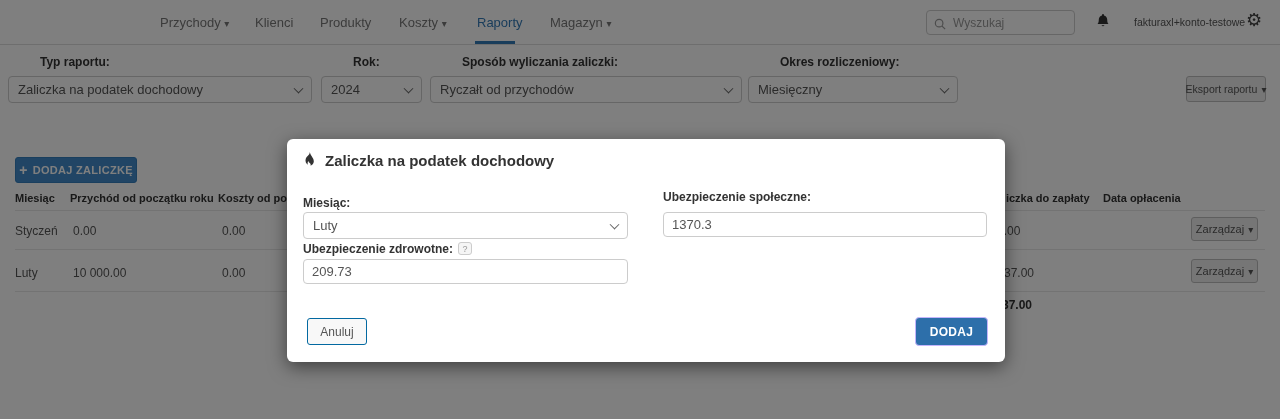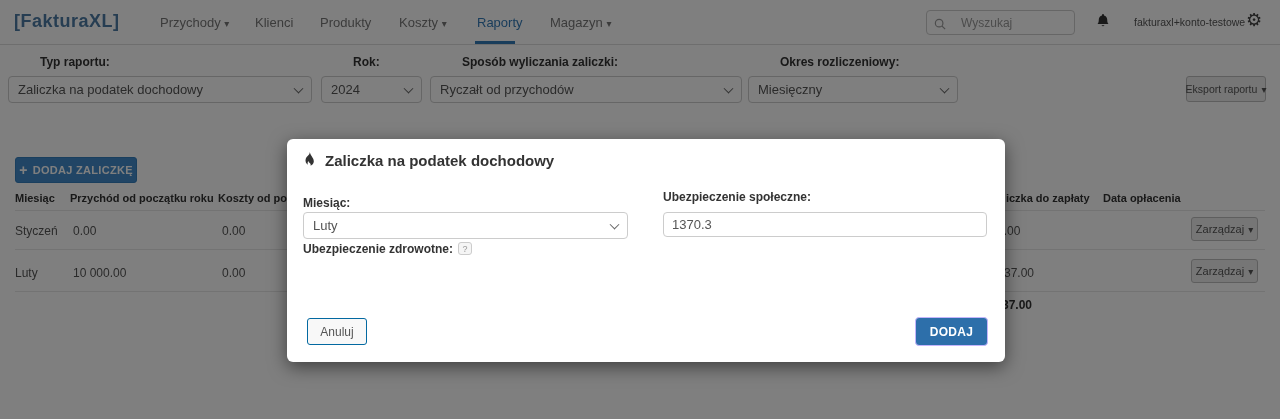--- a/index.html
+++ b/index.html
@@ -14,21 +14,21 @@
   .topnav { position:absolute; left:0; top:0; width:1280px; height:45px;
             background:#fff; border-bottom:1px solid #dcdcdc; }
   .logo { left:14px; top:11px; font-size:18px; font-weight:bold; color:#4d7ba4; letter-spacing:.5px; }
   .nav-link { top:15px; font-size:13px; color:#777; text-decoration:none; cursor:pointer; white-space:nowrap; }
   .nav-link.active { color:#337ab7; }
   .caret { font-size:10px; color:inherit; }
   .tab-underline { left:475px; top:41px; width:40px; height:3px; background:#337ab7; }
 
   .search-box { left:926px; top:10px; width:149px; height:25px; }
   .search-box input { width:100%; height:100%; border:1px solid #ccc; border-radius:4px;
-    padding:0 8px 0 34px; font-size:12px; color:#555; font-family:inherit; outline:none; }
+    padding:0 8px 0 26px; font-size:12px; color:#555; font-family:inherit; outline:none; }
   .search-box input::placeholder { color:#999; }
   .search-ico { position:absolute; left:8px; top:6px; }
   .bell { left:1095px; top:12px; }
   .account { left:1134px; top:16px; font-size:10.5px; color:#555; white-space:nowrap; cursor:pointer; }
   .gear { left:1246px; top:9px; font-size:18px; color:#444; cursor:pointer; }
 
   
   .lbl { position:absolute; font-size:12px; font-weight:bold; color:#333; white-space:nowrap;margin-left:32px; }
   .sel { position:absolute; height:27px; background:#fff; border:1px solid #ccc; border-radius:4px;
          font-size:13px; color:#555; display:flex; align-items:center; padding:0 24px 0 9px;
@@ -73,21 +73,20 @@
                 background:#2d6faa; border:1px solid #c4b5fd; border-radius:4px; color:#fff;
                 font-size:12px; font-weight:bold; display:flex; align-items:center; justify-content:center;
                 cursor:pointer; letter-spacing:.3px; }
 </style>
 </head>
 <body>
 
 <div class="screen">
 
   <header class="topnav">
-    <div class="abs logo">[FakturaXL]</div>
 
     <a class="abs nav-link" style="left:160px"><span>Przychody</span> <span class="caret">▾</span></a>
     <a class="abs nav-link" style="left:255px"><span>Klienci</span></a>
     <a class="abs nav-link" style="left:320px"><span>Produkty</span></a>
     <a class="abs nav-link" style="left:399px"><span>Koszty</span> <span class="caret">▾</span></a>
     <a class="abs nav-link active" style="left:477px"><span>Raporty</span></a>
     <a class="abs nav-link" style="left:550px"><span>Magazyn</span> <span class="caret">▾</span></a>
     <div class="abs tab-underline"></div>
 
     <div class="abs search-box">
@@ -193,18 +192,19 @@
     <div class="m-lbl" style="left:16px; top:57px">Miesiąc:</div>
     <div class="sel m-sel">
       <span>Luty</span>
         <span class="chev"></span>
     </div>
 
     <div class="m-lbl" style="left:376px; top:51px">Ubezpieczenie społeczne:</div>
     <input class="inp" style="left: 376px; top: 73px; width: 324px;" value="1370.3">
 
     <div class="m-lbl" style="left:16px; top:103px"><span>Ubezpieczenie zdrowotne:</span><span class="help-badge">?</span></div>
+    <input class="inp" style="left: 16px; top: 120px; width: 325px;" value="209.73">
 
     <div class="btn-cancel">Anuluj</div>
     <div class="btn-submit">DODAJ</div>
   </div>
 
 </div>
 
 </body></html>

